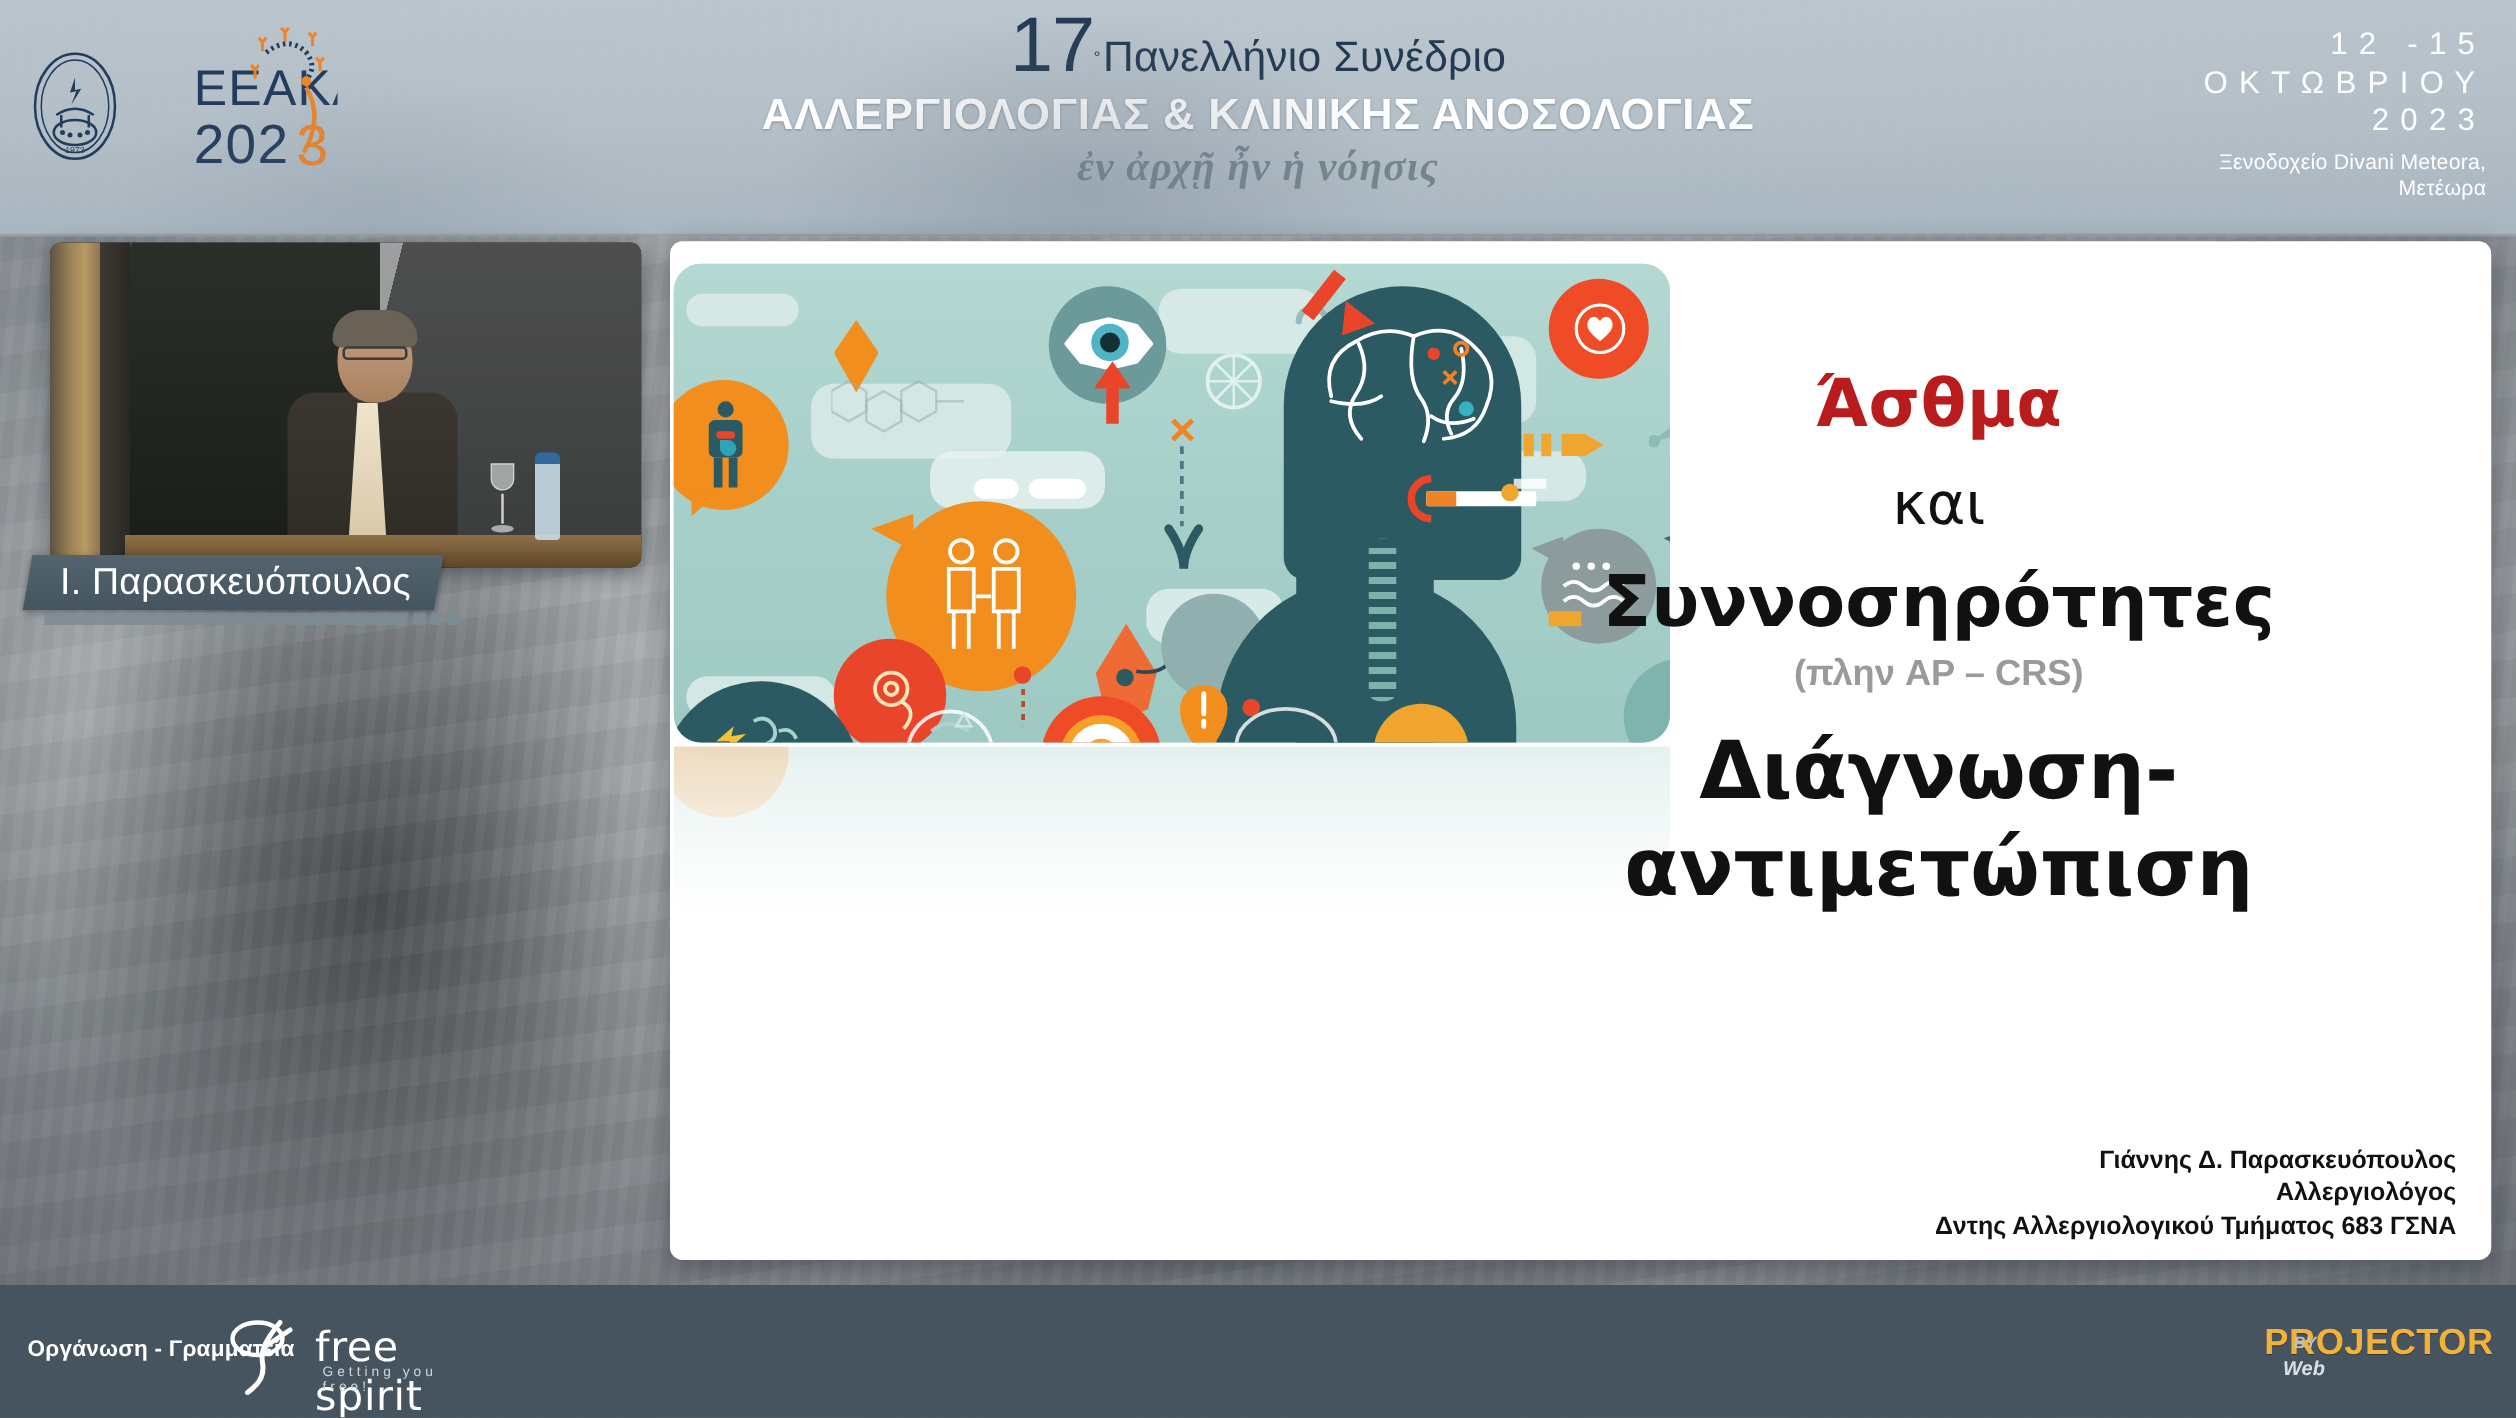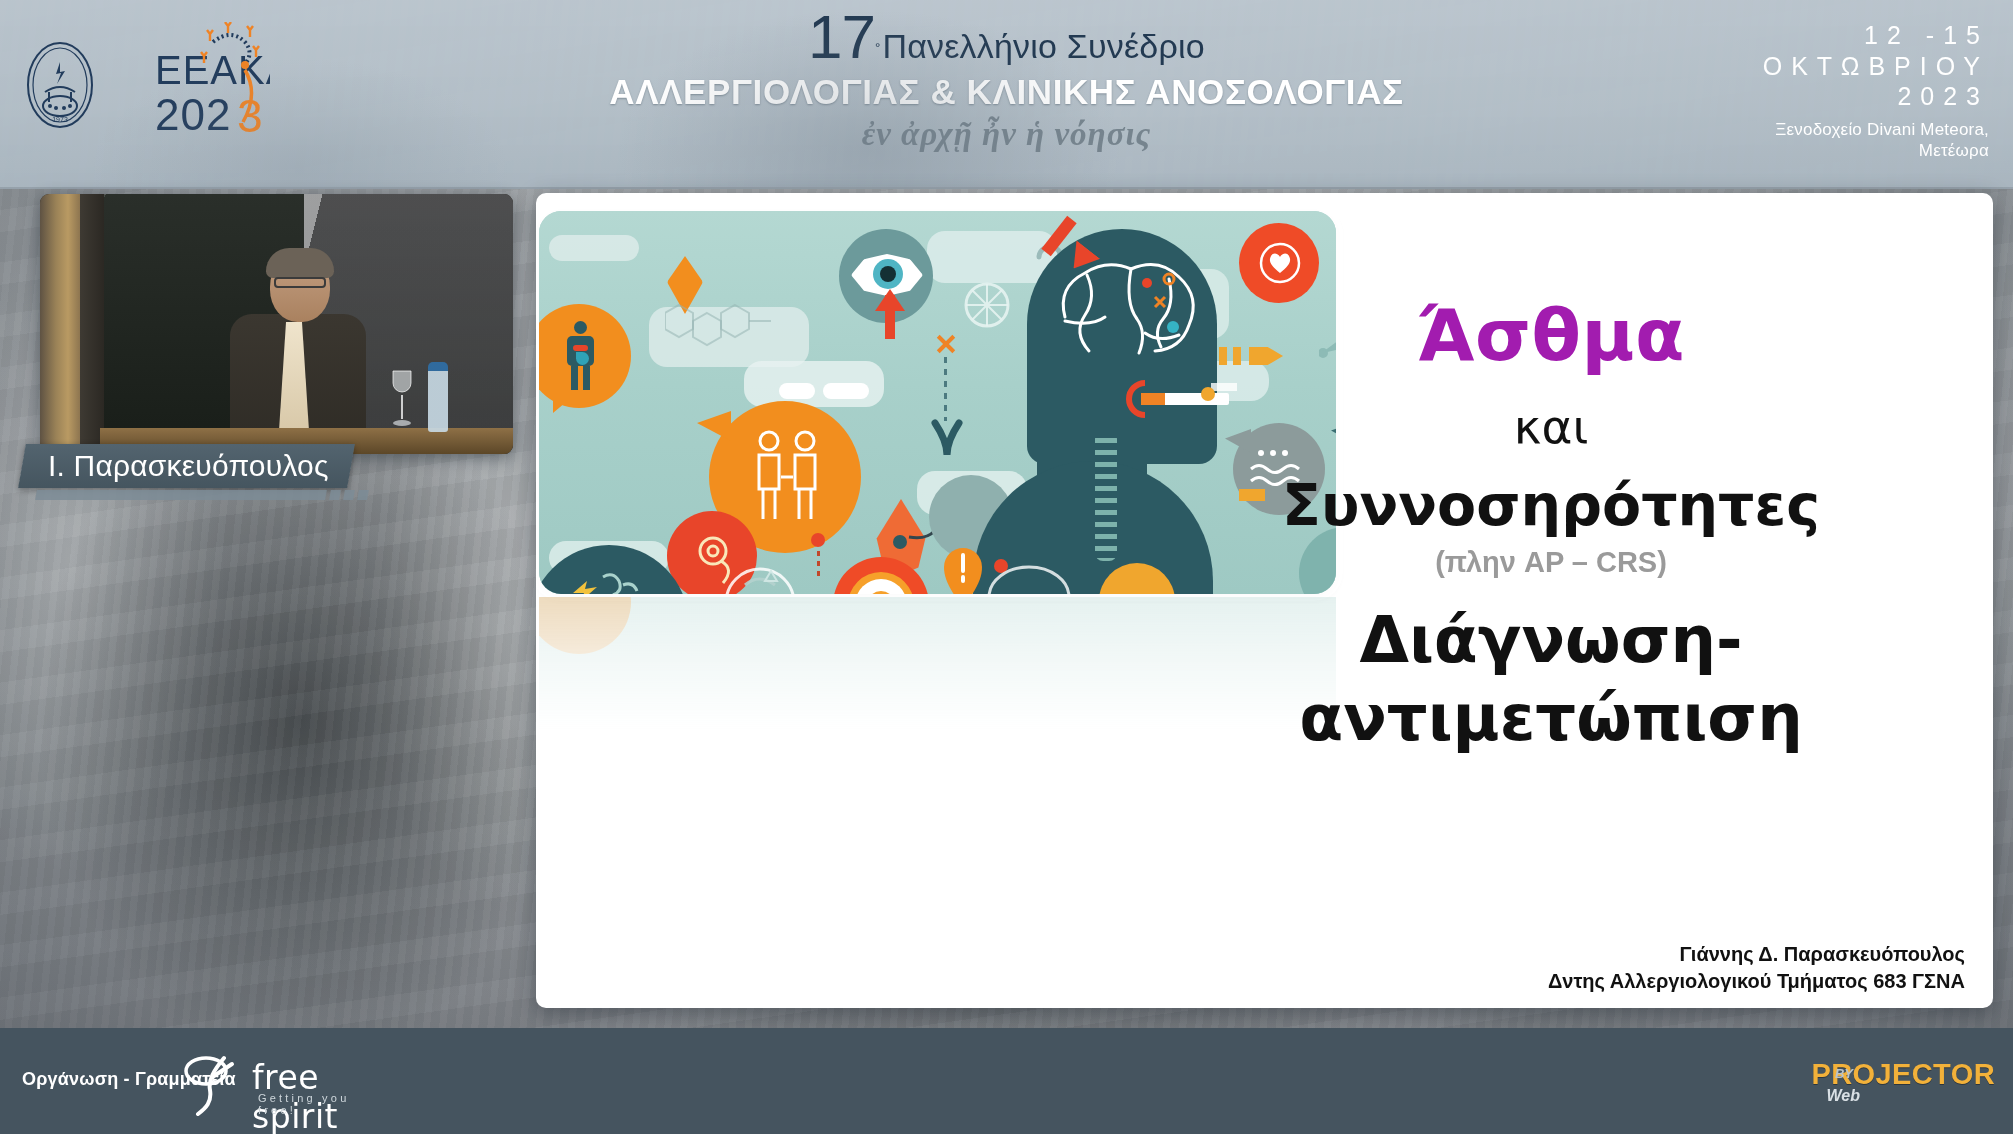--- a/index.html
+++ b/index.html
@@ -181,21 +181,21 @@
     position:absolute; left:3px; top:404px; width:797px; height:150px;
     overflow:hidden; pointer-events:none;
     -webkit-mask-image:linear-gradient(180deg, rgba(0,0,0,.55), rgba(0,0,0,0) 88%);
             mask-image:linear-gradient(180deg, rgba(0,0,0,.55), rgba(0,0,0,0) 88%);
   }
   #illo-reflect .mirror { position:absolute; left:0; bottom:0; width:797px; height:383px;
                           transform:scaleY(-1); transform-origin:center; }
 
   
   #titleblock { position:absolute; left:600px; top:100px; width:830px; text-align:center; }
-  .t-l1 { font-size:72px; font-weight:bold; color:#a21caf; letter-spacing:.5px;
+  .t-l1 { font-size:53px; font-weight:bold; color:#b91c1c; letter-spacing:.5px;
           font-family:"DejaVu Sans", sans-serif; }
   .t-l2 { font-size:47px; color:#111; margin-top:22px; font-family:"DejaVu Sans", sans-serif; }
   .t-l3 { font-size:57px; font-weight:bold; color:#111; margin-top:18px;
           font-family:"DejaVu Sans", sans-serif; }
   .t-l4 { font-size:29px; color:#9a9a9a; margin-top:8px; font-weight:600;
           font-family:"Liberation Sans", sans-serif; }
   .t-l5 { font-size:64px; font-weight:bold; color:#111; margin-top:22px; line-height:1.22;
           font-family:"DejaVu Sans", sans-serif; }
 
   
@@ -558,20 +558,21 @@
       <div class="t-l1">Άσθμα</div>
       <div class="t-l2">και</div>
       <div class="t-l3">Συννοσηρότητες</div>
       <div class="t-l4">(πλην AP – CRS)</div>
       <div class="t-l5">Διάγνωση-</div>
       <div class="t-l5" style="margin-top:0">αντιμετώπιση</div>
     </div>
 
     <div id="authorblock">
       <div>Γιάννης Δ. Παρασκευόπουλος</div>
+      <div>Αλλεργιολόγος</div>
       <div>Δντης Αλλεργιολογικού Τμήματος 683 ΓΣΝΑ</div>
     </div>
   </div>
 
   <div id="footer">
     <div id="f-label">Οργάνωση - Γραμματεία</div>
 
     <div id="f-freespirit">
       <svg style="position:absolute;left:0;top:2px;" width="64" height="62" viewBox="0 0 64 62">
         <ellipse cx="22" cy="17" rx="20" ry="13" fill="none" stroke="#fff" stroke-width="3.5"></ellipse>

